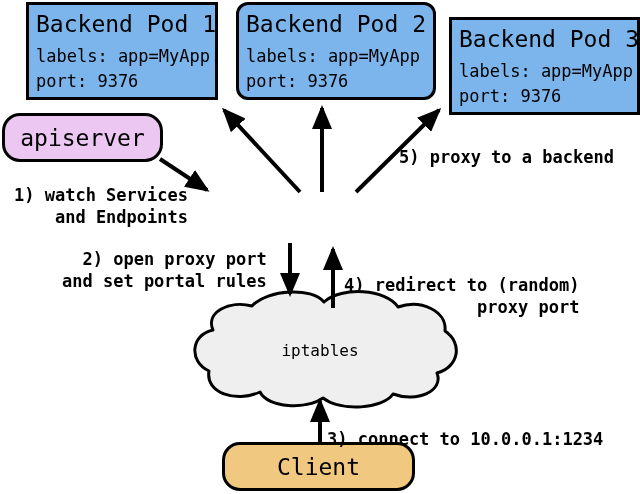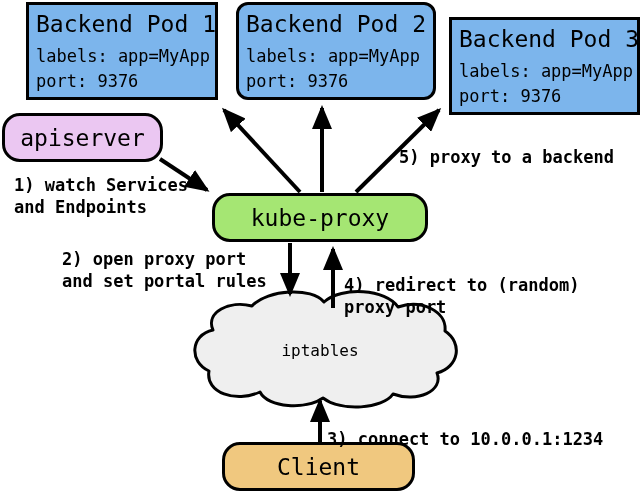--- a/index.html
+++ b/index.html
@@ -16,21 +16,21 @@
   .box{position:absolute;border:3px solid var(--c-line,#000);box-sizing:border-box;}
   .pod{background:var(--c-pod,#7cb5ec);}
   .pod-title{font-size:23px;line-height:27px;padding:6px 0 0 7px;margin-bottom:6px;white-space:nowrap;}
   .pod-line{font-size:17px;line-height:25px;padding-left:7px;white-space:nowrap;}
   .center-box{display:flex;align-items:center;justify-content:center;font-size:23px;white-space:nowrap;border-radius:18px;}
   .apiserver{background:var(--c-apiserver,#ebc7f2);}
   .kubeproxy{background:var(--c-kube-proxy,#a5e673);}
   .client{background:var(--c-client,#f0c87f);}
   .cloud-label{position:absolute;left:258px;top:341px;width:124px;text-align:center;font-size:16px;}
   .step{position:absolute;font-weight:bold;font-size:17px;line-height:22px;white-space:nowrap;}
-  .step span{display:block;}
+  .step span{display:block;text-align:right;}
 </style>
 </head>
 <body>
 
 <div class="stage">
 
   <svg class="layer" viewBox="0 0 640 494">
     <defs>
       <marker id="ah" markerUnits="userSpaceOnUse" markerWidth="24" markerHeight="20" refX="21" refY="10" orient="auto">
         <polygon class="ah" points="0,0 24,10 0,20"></polygon>
@@ -77,31 +77,28 @@
   <div class="box pod" style="left:449px;top:17px;width:191px;height:98px;">
     <div class="pod-title">Backend Pod 3</div>
     <div class="pod-line">labels: app=MyApp</div>
     <div class="pod-line">port: 9376</div>
   </div>
 
   <div class="box apiserver center-box" style="left:2px;top:113px;width:161px;height:49px;">
     <span>apiserver</span>
   </div>
 
-  <div class="box kubeproxy center-box" style="left:212px;top:193px;width:216px;height:49px;">
-    <span>kube-proxy</span>
-  </div>
 
   <div class="cloud-label">iptables</div>
 
   <div class="box client center-box" style="left:222px;top:442px;width:193px;height:49px;">
     <span>Client</span>
   </div>
 
-  <div class="step" style="left:14px;top:174px;">
+  <div class="step" style="left:14px;top:184px;">
     <span>1) watch Services</span>
     <span>and Endpoints</span>
   </div>
   <div class="step" style="left:62px;top:248px;">
     <span>2) open proxy port</span>
     <span>and set portal rules</span>
   </div>
   <div class="step" style="left:327px;top:428px;">
     <span>3) connect to 10.0.0.1:1234</span>
   </div>

